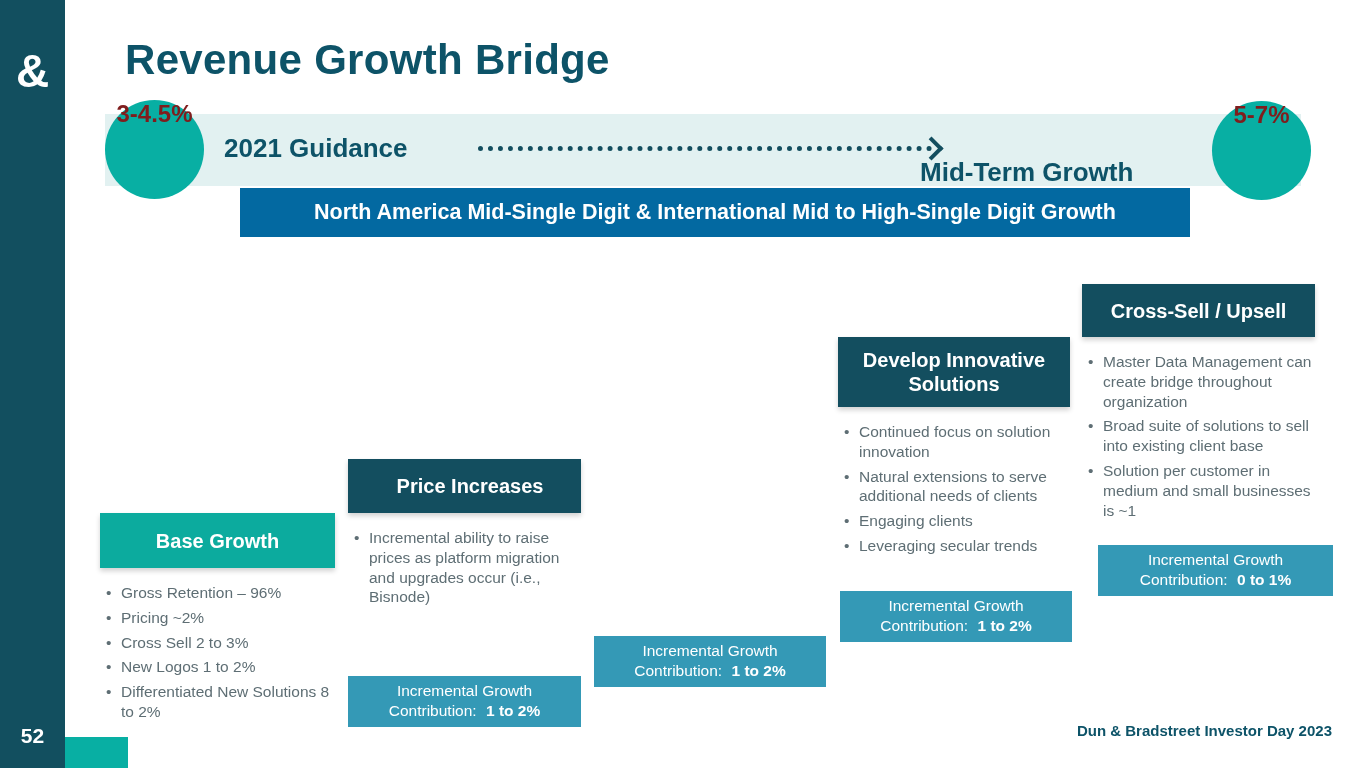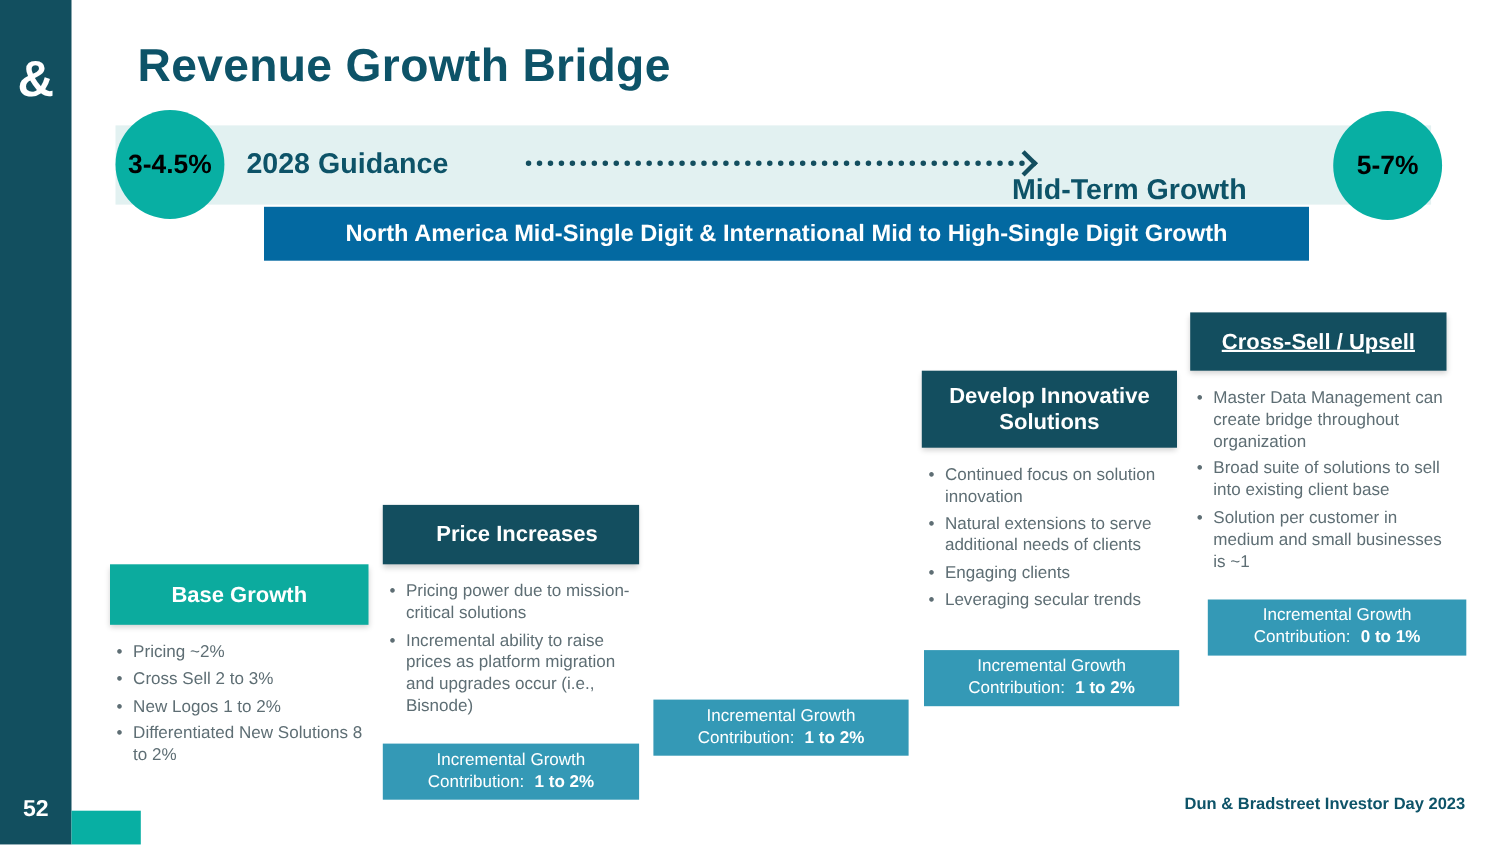--- a/index.html
+++ b/index.html
@@ -9,40 +9,40 @@
   .sidebar { position:absolute; left:0; top:0; width:65px; height:768px; background:#124F5F; }
   .logo { position:absolute; top:48px; left:0; width:65px; text-align:center; color:#fff; font-size:46px; font-weight:bold; line-height:1; }
   .page-number { position:absolute; bottom:20px; left:0; width:65px; text-align:center; color:#fff; font-size:21px; font-weight:bold;margin-top:36px; }
   .accent-square { position:absolute; left:65px; top:737px; width:63px; height:31px; background:#08AFA3; }
 
   
   .title { position:absolute; left:125px; top:36px; margin:0; font-size:42px; color:#0D5368; font-weight:bold; letter-spacing:0.3px; }
 
   
   .band { position:absolute; left:105px; top:114px; width:1196px; height:72px; background:#E2F1F1; }
-  .circle { position:absolute; width:99px; height:99px; border-radius:50%; background:#08AFA3; display:flex; align-items:center; justify-content:center; color:#000000; font-weight:bold; font-size:24px; }
+  .circle { position:absolute; width:99px; height:99px; border-radius:50%; background:#08AFA3; display:flex; align-items:flex-start; justify-content:center; color:#7f1d1d; font-weight:bold; font-size:24px; }
   .circle-left  { left:105px; top:100px; }
   .circle-right { left:1212px; top:101px; }
   .band-label { position:absolute; top:133px; font-size:26px; font-weight:bold; color:#0D5368; }
   .label-left  { left:224px; }
   .label-right { left:920px;margin-top:24px; }
   .dots-arrow { position:absolute; left:478px; top:137px; width:462px; height:22px; display:flex; align-items:center; }
   .dotline { flex:1; border-top:5px dotted #134E5F; }
   .arrow-head { flex:none; width:13px; height:13px; border-top:4.5px solid #134E5F; border-right:4.5px solid #134E5F; transform:rotate(45deg); margin-left:-9px; }
 
   .green-banner { position:absolute; left:240px; top:188px; width:950px; height:49px; background:#0369a1; color:#fff; font-size:21.5px; font-weight:bold; display:flex; align-items:center; justify-content:center; text-align:center; }
 
   
   .col { position:absolute; }
   .col-header { background:#134E5F; color:#fff; font-weight:bold; font-size:20px; display:flex; align-items:center; justify-content:center; text-align:center; box-shadow:0 3px 5px rgba(0,0,0,0.18); line-height:1.2; }
   .col1 { left:100px;  top:513px; width:235px; } .col1 .col-header { height:55px; background:#0CAB9E; }
   .col2 { left:348px;  top:459px; width:233px; } .col2 .col-header { height:54px;padding-left:11px; }
   .col3 { left:594px;  top:399px; width:232px; } .col3 .col-header { height:53px; }
   .col4 { left:838px;  top:337px; width:232px; } .col4 .col-header { height:70px; }
-  .col5 { left:1082px; top:284px; width:233px; } .col5 .col-header { height:53px;text-decoration:underline; }
+  .col5 { left:1082px; top:284px; width:233px; } .col5 .col-header { height:53px; }
 
   .bullets { list-style:none; margin:15px 0 0; padding:0 0 0 2px; color:#5E6E74; font-size:15.5px; }
   .bullets li { position:relative; padding-left:19px; margin-bottom:5px; line-height:1.28; }
   .bullets li::before { content:"\2022"; position:absolute; left:4px; top:0; }
 
   .contrib { position:absolute; background:#3499B6; color:#fff; font-size:15.5px; display:flex; align-items:flex-start; justify-content:center; text-align:center; padding:5px 12px; box-sizing:border-box; line-height:1.32; }
   .contrib .contrib-text b { margin-left:5px; }
   .contrib2 { left:348px;  top:676px; width:233px; min-height:50px; }
   .contrib3 { left:594px;  top:636px; width:232px; min-height:48px; }
   .contrib4 { left:840px;  top:591px; width:232px; min-height:48px; }
@@ -60,46 +60,46 @@
     <div class="page-number">52</div>
   </aside>
   <div class="accent-square"></div>
 
   <h1 class="title">Revenue Growth Bridge</h1>
 
   <div class="band"></div>
   <div class="circle circle-left">
     <span>3-4.5%</span>
   </div>
-  <div class="band-label label-left">2028 Guidance</div>
+  <div class="band-label label-left">2021 Guidance</div>
   <div class="dots-arrow">
     <div class="dotline"></div>
     <div class="arrow-head"></div>
   </div>
   <div class="band-label label-right">Mid-Term Growth</div>
   <div class="circle circle-right">
     <span>5-7%</span>
   </div>
 
   <div class="green-banner">North America Mid-Single Digit &amp; International Mid to High-Single Digit Growth</div>
 
   <section class="col col1">
     <header class="col-header">Base Growth</header>
     <ul class="bullets">
+      <li>Gross Retention – 96%</li>
       <li>Pricing ~2%</li>
       <li>Cross Sell 2 to 3%</li>
       <li>New Logos 1 to 2%</li>
       <li>Differentiated New Solutions 8 to 2%</li>
     </ul>
   </section>
 
   <section class="col col2">
     <header class="col-header">Price Increases</header>
     <ul class="bullets">
-      <li>Pricing power due to mission-critical solutions</li>
       <li>Incremental ability to raise prices as platform migration and upgrades occur (i.e., Bisnode)</li>
     </ul>
   </section>
   <div class="contrib contrib2">
     <span class="contrib-text"><span>Incremental Growth Contribution:</span> <b>1 to 2%</b></span>
   </div>
 
   <div class="contrib contrib3">
     <span class="contrib-text"><span>Incremental Growth Contribution:</span> <b>1 to 2%</b></span>
   </div>

